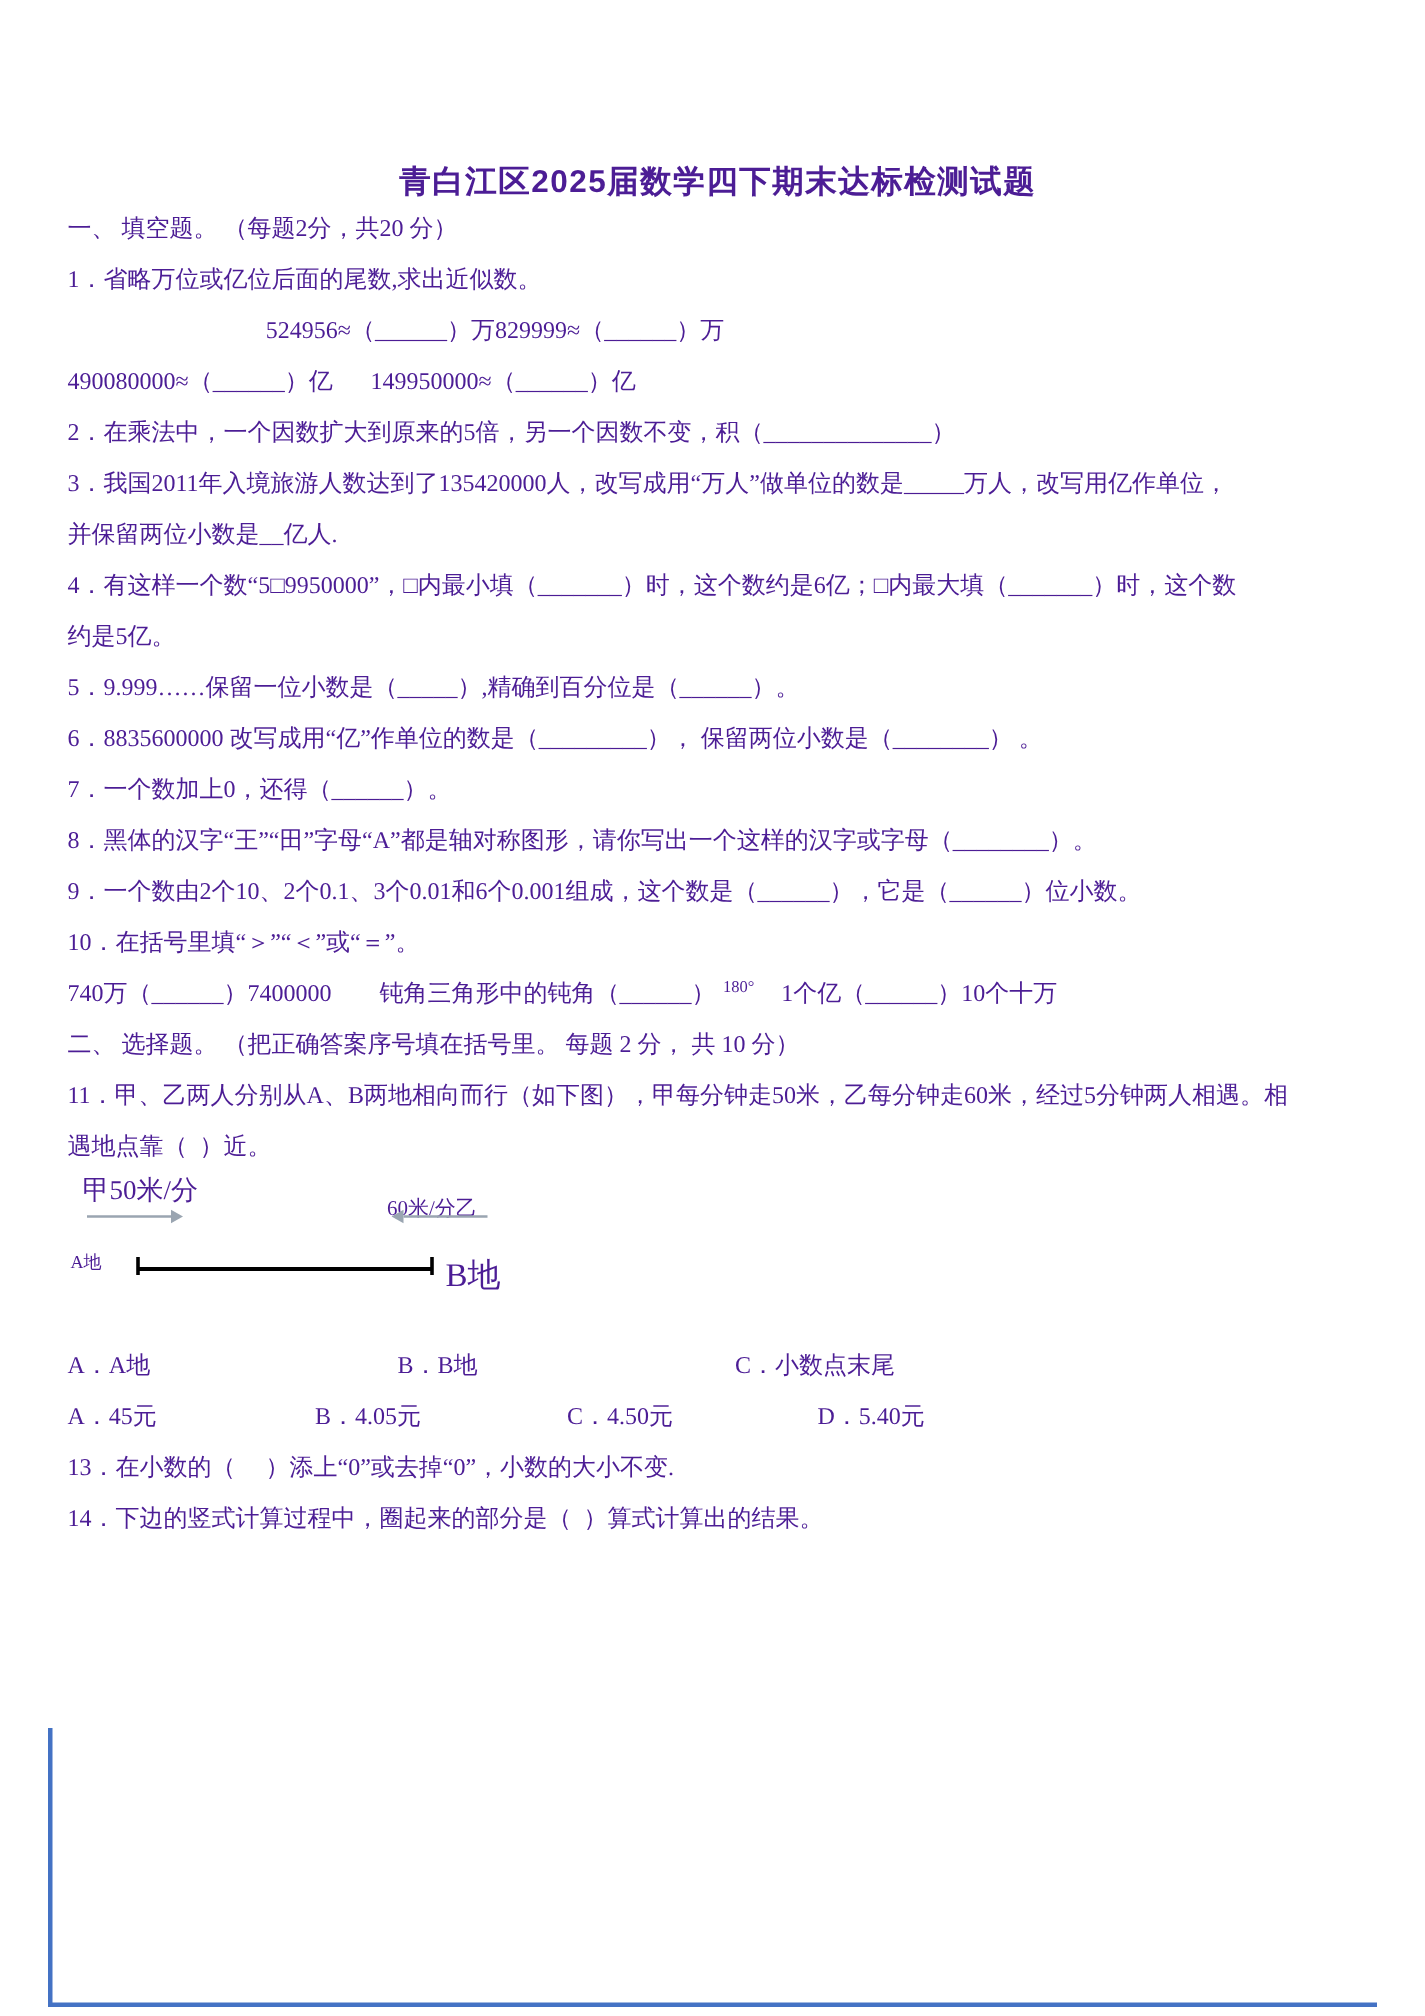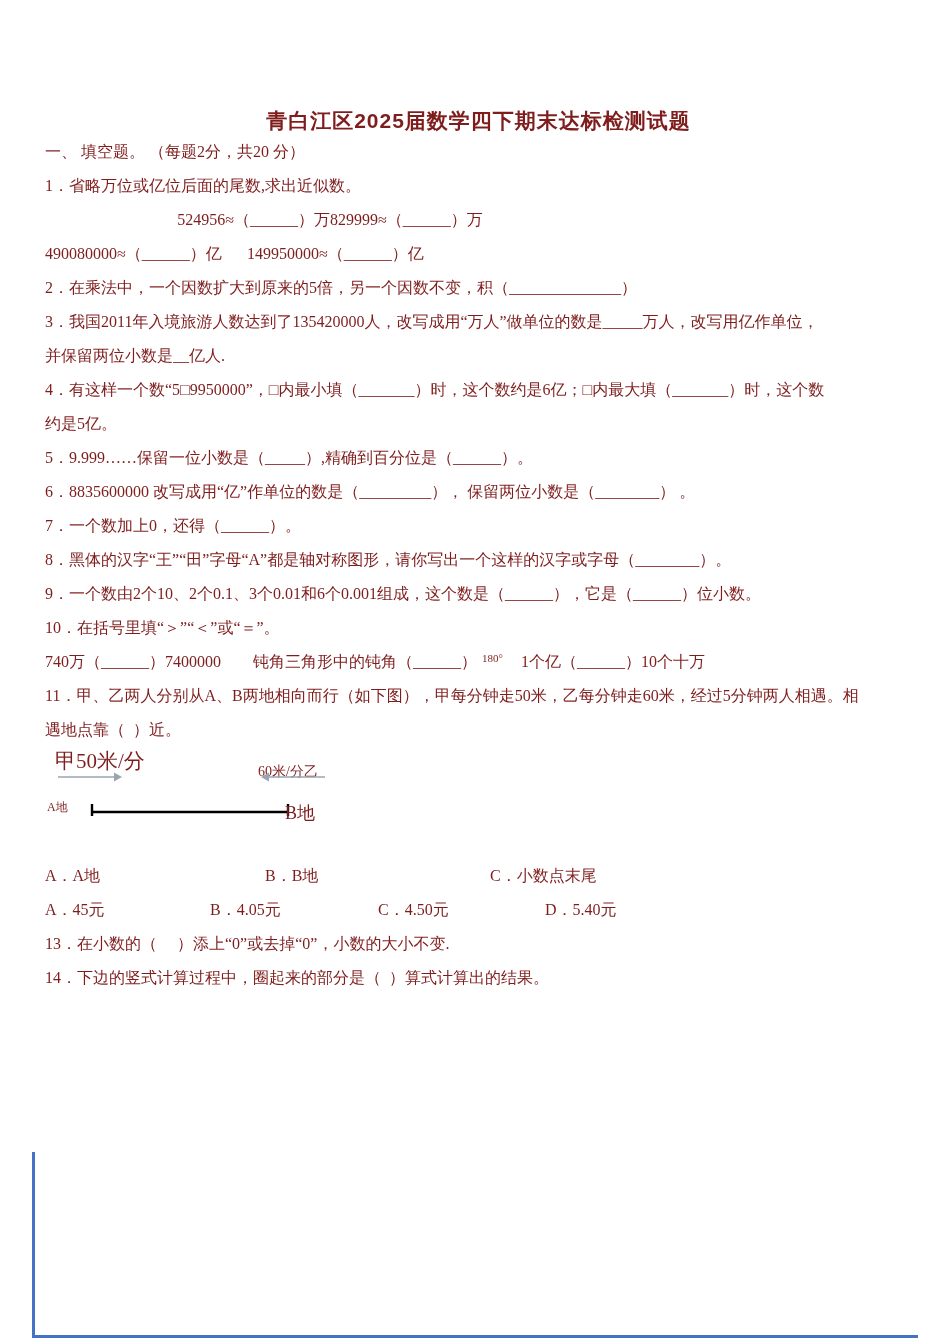--- a/index.html
+++ b/index.html
@@ -1,19 +1,19 @@
 <!DOCTYPE html>
 <html><head>
 <meta charset="utf-8">
 <style>
   * { box-sizing: border-box; margin: 0; padding: 0; }
   html, body { background: #ffffff; }
   .page {
     width: 950px; height: 1344px; position: relative; overflow: hidden;
-    background: #ffffff; color: #7f1d1d;
+    background: #ffffff; color: #4c1d95;
     font-family: "Liberation Serif", "DejaVu Serif", serif;
   }
   .content { padding: 0 38px 0 45px; }
   .title {
     font-family: "Liberation Sans", "DejaVu Sans", sans-serif;
     font-weight: bold; font-size: 21px; text-align: center;
     padding-top: 107px; letter-spacing: 1px;
   }
   .line {
     display: flex; align-items: center; height: 34px;
@@ -37,26 +37,26 @@
   .opts-12 > span:nth-child(2) { width: 168px; }
   .opts-12 > span:nth-child(3) { width: 167px; }
 
   .opts-13 > span:nth-child(1) { width: 163px; }
   .opts-13 > span:nth-child(2) { width: 332px; }
   .opts-13 > span:nth-child(3) { width: 210px; }
 
   
   .diagram { position: relative; height: 112px; font-size: 15px; }
   .diagram .lbl { position: absolute; white-space: pre; }
-  .lbl-jia { left: 10px; top: 0; font-size: 21px; }
+  .lbl-jia { left: 10px; top: 0; font-size: 18px; }
   .lbl-yi  { left: 213px; top: 16px; font-size: 14px; }
   .arr-r { position: absolute; left: 12px;  top: 24px; }
   .arr-l { position: absolute; left: 215px; top: 24px; }
   .lbl-a { left: 2px;  top: 52px; font-size: 12px; }
-  .lbl-b { left: 240px; top: 54px; font-size: 18px; }
+  .lbl-b { left: 252px; top: 54px; font-size: 22px; }
   .track { position: absolute; left: 45px; top: 54px; }
 
   
   .frame-partial {
     position: absolute; left: 32px; top: 1152px; width: 886px; height: 186px;
     border-left: 3px solid #4472c4; border-bottom: 3px solid #4472c4;
   }
 </style>
 </head>
 <body>
@@ -91,20 +91,21 @@
     <div class="line">9．一个数由2个10、2个0.1、3个0.01和6个0.001组成，这个数是（______），它是（______）位小数。</div>
     <div class="line">10．在括号里填“＞”“＜”或“＝”。</div>
 
     <div class="line r-q10">
       <span>740万（______）7400000</span>
       <span>钝角三角形中的钝角（______）</span>
       <span class="degree">180°</span>
       <span>1个亿（______）10个十万</span>
     </div>
 
+    <div class="line">二、 选择题。 （把正确答案序号填在括号里。 每题 2 分， 共 10 分）</div>
 
     <div class="line">11．甲、乙两人分别从A、B两地相向而行（如下图），甲每分钟走50米，乙每分钟走60米，经过5分钟两人相遇。相</div>
     <div class="line">遇地点靠（  ）近。</div>
 
     <div class="diagram">
       <span class="lbl lbl-jia">甲50米/分</span>
       <span class="lbl lbl-yi">60米/分乙</span>
 
       <svg class="arr-r" width="66" height="12" viewBox="0 0 66 12">
         <line x1="1" y1="6" x2="57" y2="6" stroke="#9aa5b1" stroke-width="1.6"></line>

